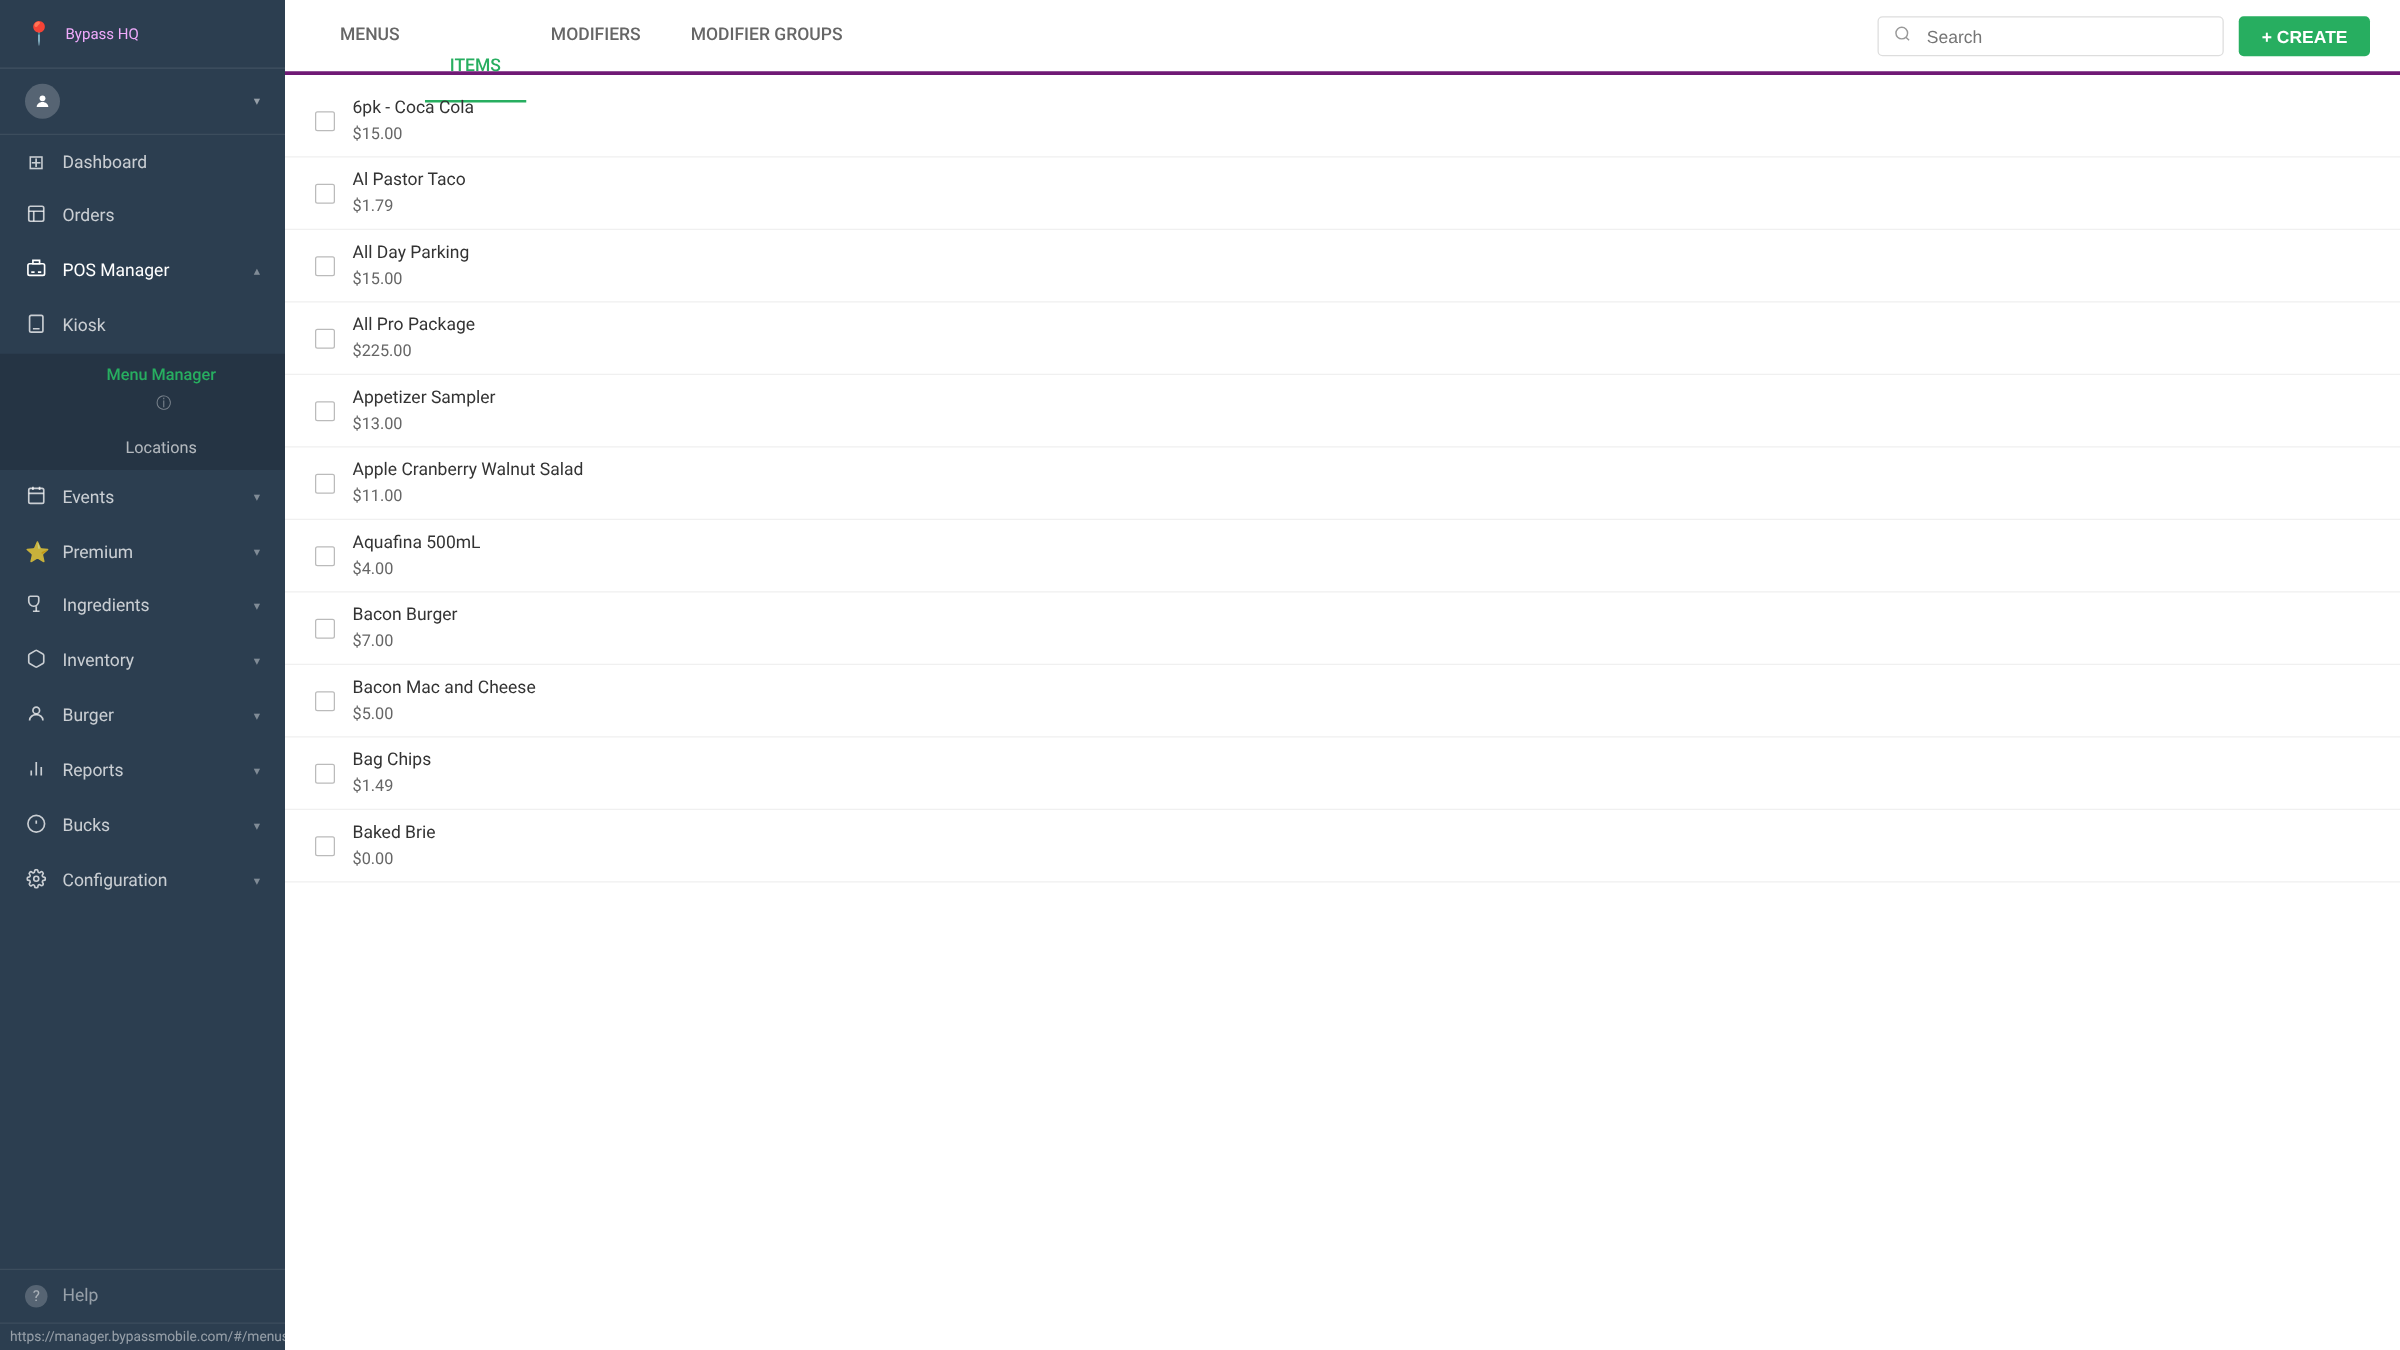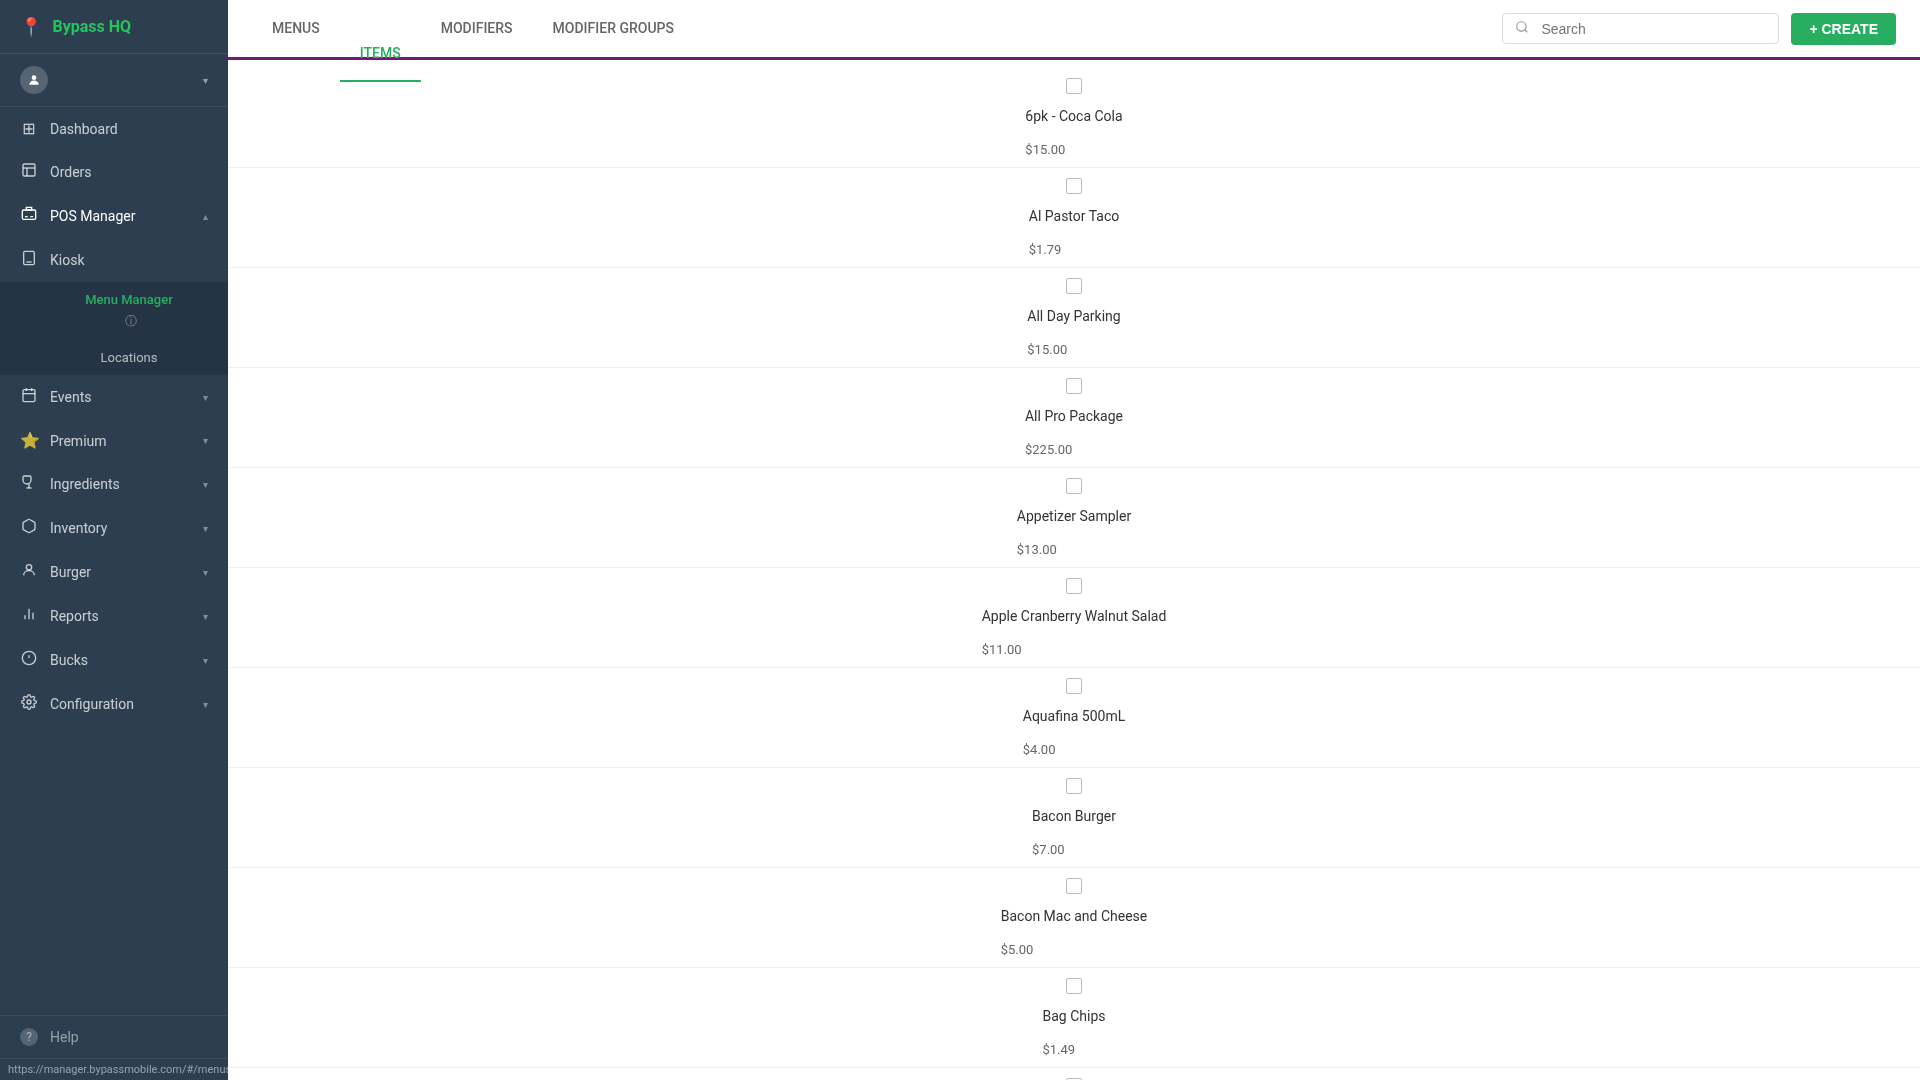--- a/index.html
+++ b/index.html
@@ -17,23 +17,23 @@
       overflow-y: auto;
     }
     .sidebar-brand {
       display: flex;
       align-items: center;
       padding: 16px 20px;
       border-bottom: 1px solid rgba(255,255,255,0.1);
       gap: 10px;
     }
     .sidebar-brand-name {
-      font-size: 16px;
-      font-weight: 700;
-      color: #22c55e;
+      font-size: 12px;
+      font-weight: 400;
+      color: #f0abfc;
     }
     .sidebar-user {
       display: flex;
       align-items: center;
       padding: 12px 20px;
       border-bottom: 1px solid rgba(255,255,255,0.08);
       cursor: pointer;
     }
     .sidebar-user-icon {
       width: 28px;
@@ -157,34 +157,33 @@
     }
 
     
     .item-list { flex: 1; overflow-y: auto; padding: 8px 0; }
     .item-row {
       display: flex;
       align-items: center;
       padding: 10px 24px;
       border-bottom: 1px solid #f0f0f0;
       gap: 14px;
-      flex-direction: column;
     }
     .item-checkbox {
       width: 16px;
       height: 16px;
       border: 1.5px solid #bbb;
       border-radius: 2px;
       flex-shrink: 0;
       cursor: pointer;
       background: #fff;
     }
     .item-info { display: flex; flex-direction: column; }
     .item-name { font-size: 14px; color: #333; font-weight: 400; }
-    .item-price { font-size: 13px; color: #666; margin-top: 18px; }
+    .item-price { font-size: 13px; color: #666; margin-top: 6px; }
   </style>
 </head>
 <body>
 
 <aside class="sidebar">
   <div class="sidebar-brand">
     <span style="color:#27ae60;font-size:18px;">📍</span>
     <span class="sidebar-brand-name">Bypass HQ</span>
   </div>
 

